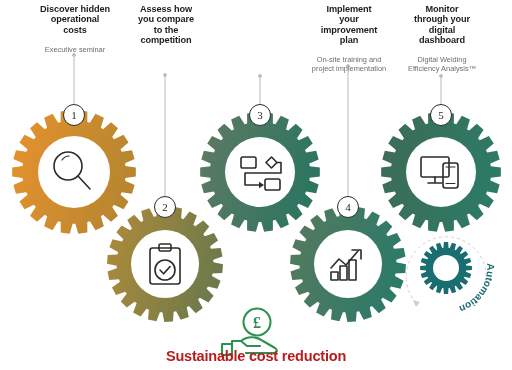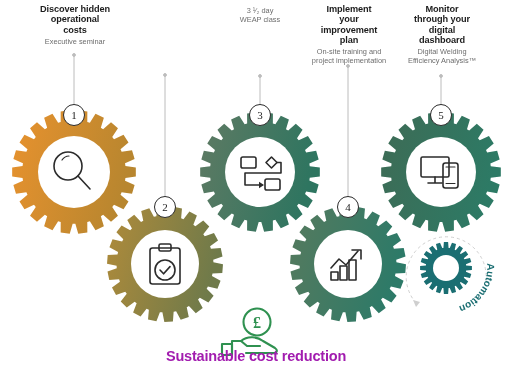--- a/index.html
+++ b/index.html
@@ -23,21 +23,21 @@
   .caption-title {
     font-size: 9.2px;
     font-weight: bold;
     color: #1d1d1d;
     letter-spacing: -0.1px;
     white-space: pre-line;
   }
   .caption-sub {
     font-size: 7.4px;
     color: #6d6d6d;
-    margin-top: 3px;
+    margin-top: 11px;
     line-height: 1.2;
     white-space: pre-line;
   }
 
   
   .badge {
     position: absolute;
     width: 22px; height: 22px;
     border-radius: 50%;
     background: #ffffff;
@@ -52,21 +52,21 @@
   }
 
   
   .tagline {
     position: absolute;
     left: 0; right: 0;
     bottom: 6px;
     text-align: center;
     font-size: 14.5px;
     font-weight: bold;
-    color: #a21caf;
+    color: #b91c1c;
     letter-spacing: -0.2px;
     z-index: 7;
   }
 </style>
 </head>
 <body>
 
 <div id="infographic">
 
   <svg class="svg-layer" viewBox="0 0 512 370">
@@ -176,23 +176,23 @@
       <path d="M 241 341 C 248 335 258 337 263 341 L 275 348 C 278 350 277 353 274 353 L 246 353"></path>
       <path d="M 222 344 L 232 344 L 232 355 L 222 355 Z"></path>
     </g>
   </svg>
 
   <div class="caption" style="left:14px; top:4px; width:122px;text-align:center;">
     <div class="caption-title">Discover hidden<br>operational<br>costs</div>
     <div class="caption-sub">Executive seminar</div>
   </div>
   <div class="caption" style="left:112px; top:4px; width:108px;">
+    <div class="caption-title">Assess how<br>you compare<br>to the<br>competition</div>
   </div>
   <div class="caption" style="left:203px; top:4px; width:114px;">
-    <div class="caption-sub">3 ¹⁄₂ day<br>WEAP class</div>
   </div>
   <div class="caption" style="left:291px; top:4px; width:116px;">
     <div class="caption-title">Implement<br>your<br>improvement<br>plan</div>
     <div class="caption-sub">On-site training and<br>project implementation</div>
   </div>
   <div class="caption" style="left:385px; top:4px; width:114px;">
     <div class="caption-title">Monitor<br>through your<br>digital<br>dashboard</div>
     <div class="caption-sub">Digital Welding<br>Efficiency Analysis™</div>
   </div>
 

